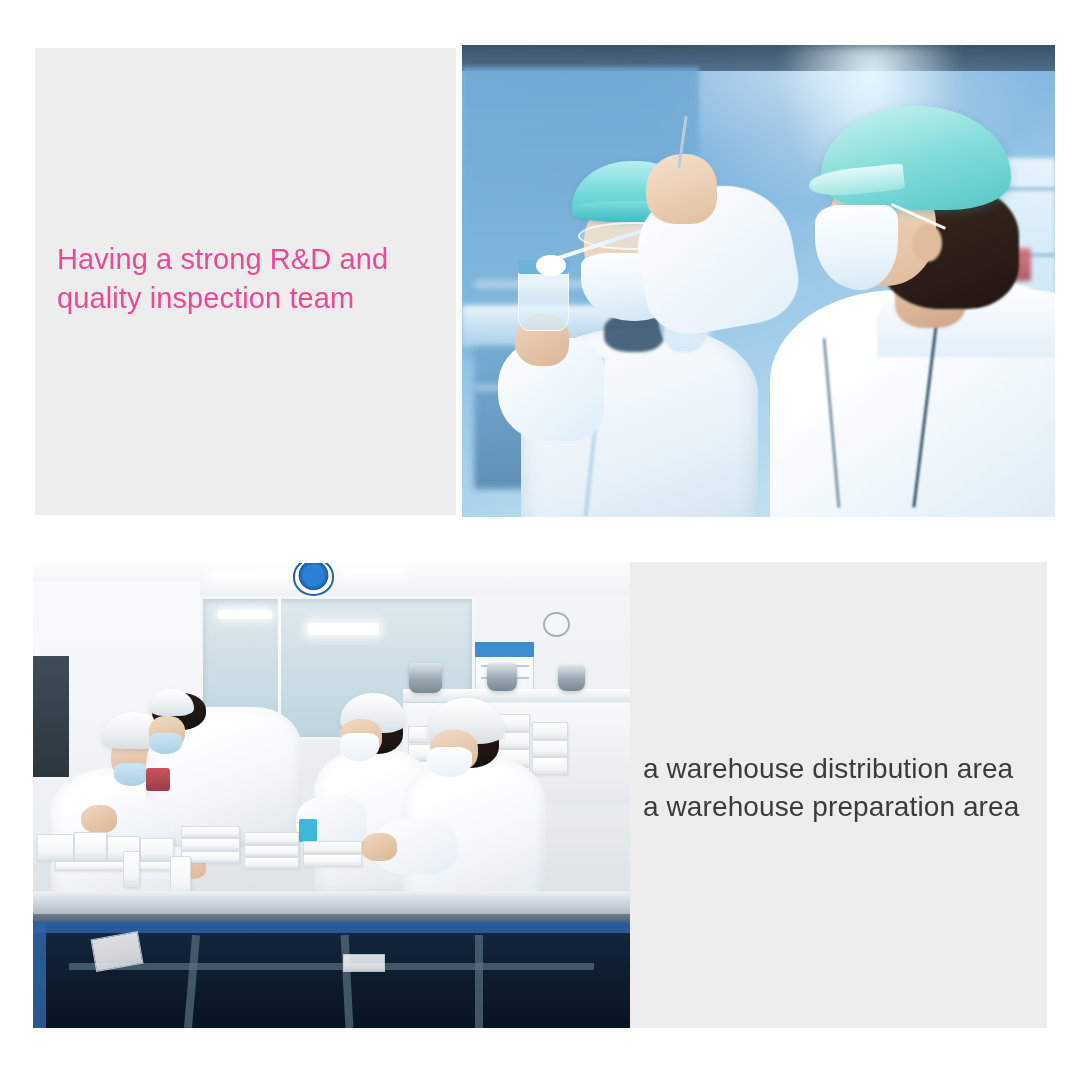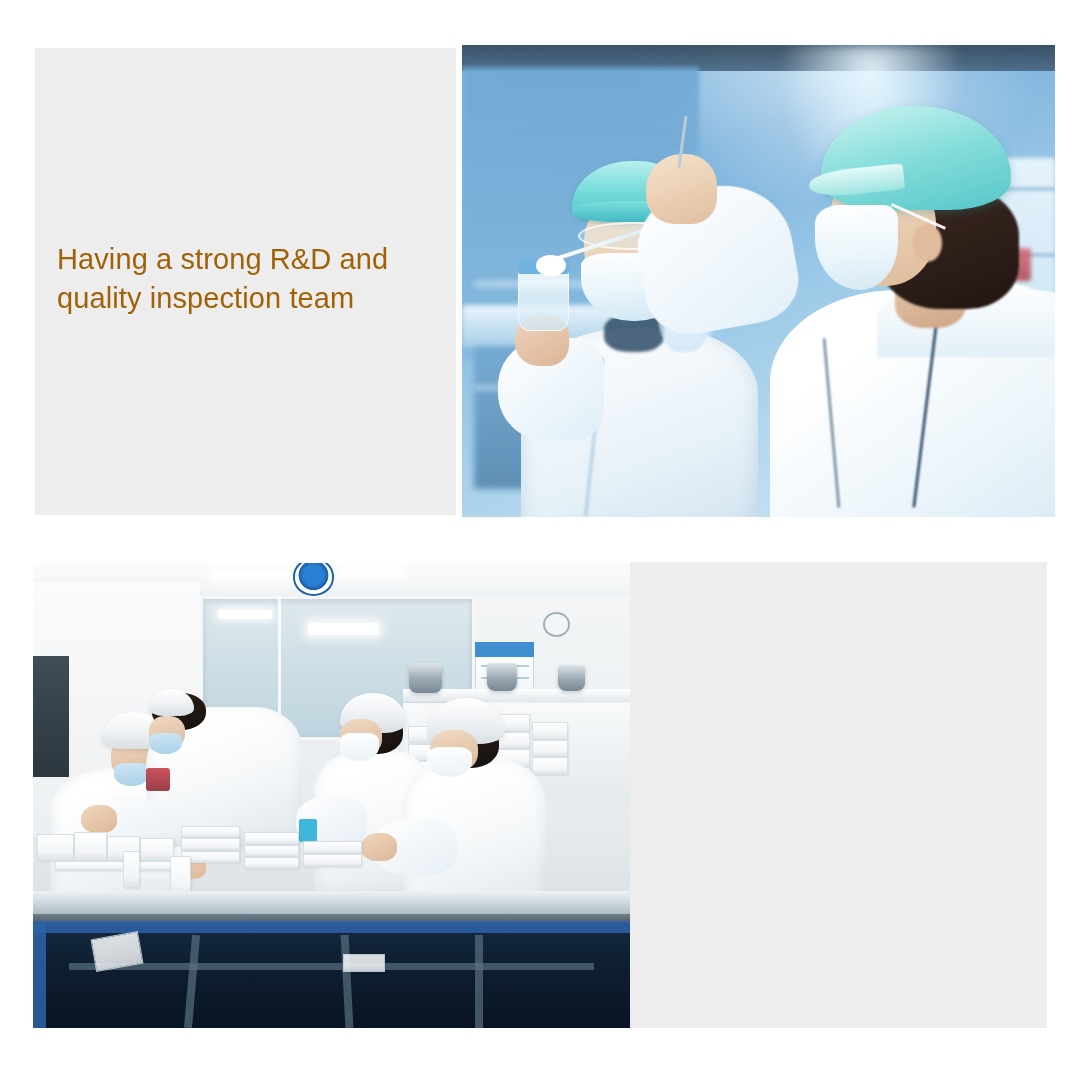--- a/index.html
+++ b/index.html
@@ -8,21 +8,21 @@
 
   .canvas { position:absolute; inset:0; background:#ffffff; }
 
   
   .top-panel{
     position:absolute; left:35px; top:48px; width:421px; height:467px;
     background:#ededed;
   }
   .top-caption{
     position:absolute; left:57px; top:240px; width:400px;
-    font-size:29px; line-height:39px; font-weight:300; color:#a16207;
+    font-size:29px; line-height:39px; font-weight:300; color:#ec4899;
     letter-spacing:.1px; white-space:pre-line;
   }
 
   .top-photo{
     position:absolute; left:462px; top:45px; width:593px; height:472px;
     overflow:hidden; background:#7fb4dc;
   }
 
   
   .bot-photo{
@@ -280,20 +280,22 @@
       <div class="w2-mask"></div>
       <div class="w2-earloop"></div>
       <div class="w2-arm"></div>
       <div class="w2-glove"></div>
       <div class="w2-tool"></div>
     </div>
   </div>
 
   <div class="bot-panel"></div>
 
+  <div class="bot-caption">a warehouse distribution area
+a warehouse preparation area</div>
 
   <div class="bot-photo">
     <div class="blurwrap" style="position:absolute;inset:0;">
       <div class="bp-bg"></div>
       <div class="bp-ceil"></div>
       <div class="bp-light" style="left:30%;top:2%;width:14%;height:1.4%;"></div>
       <div class="bp-light" style="left:52%;top:1.2%;width:10%;height:1.2%;"></div>
       <div class="bp-wallL"></div>
       <div class="bp-darkstrip"></div>
 

